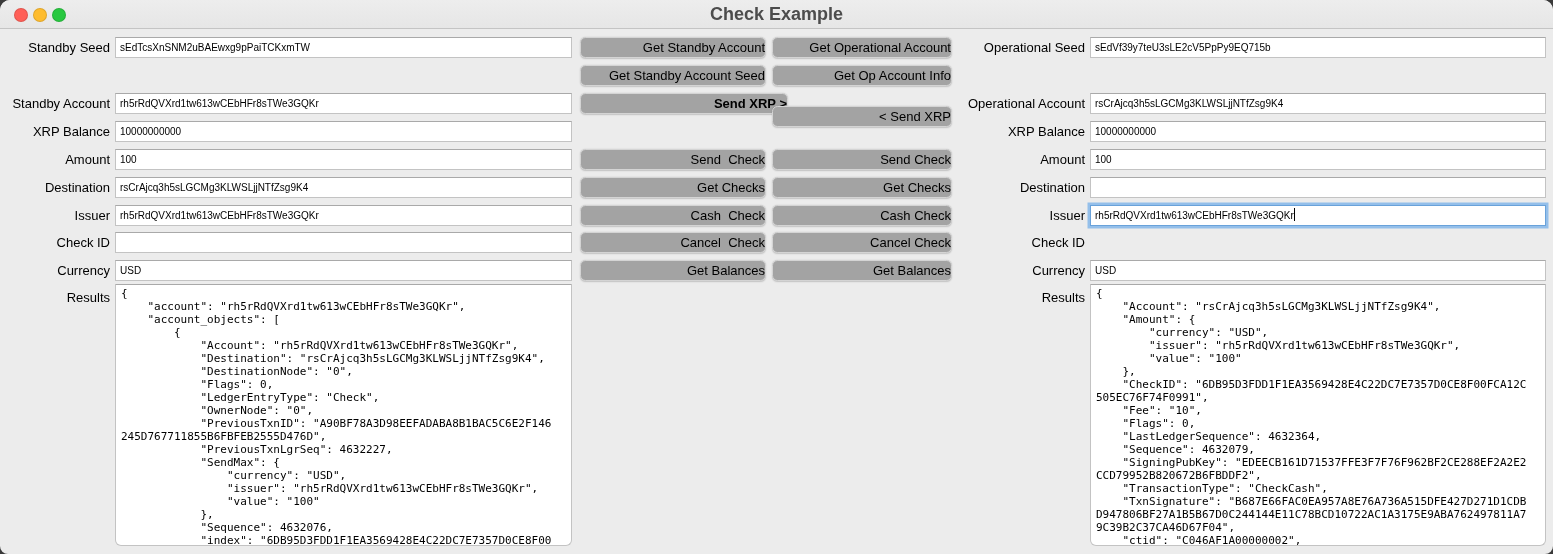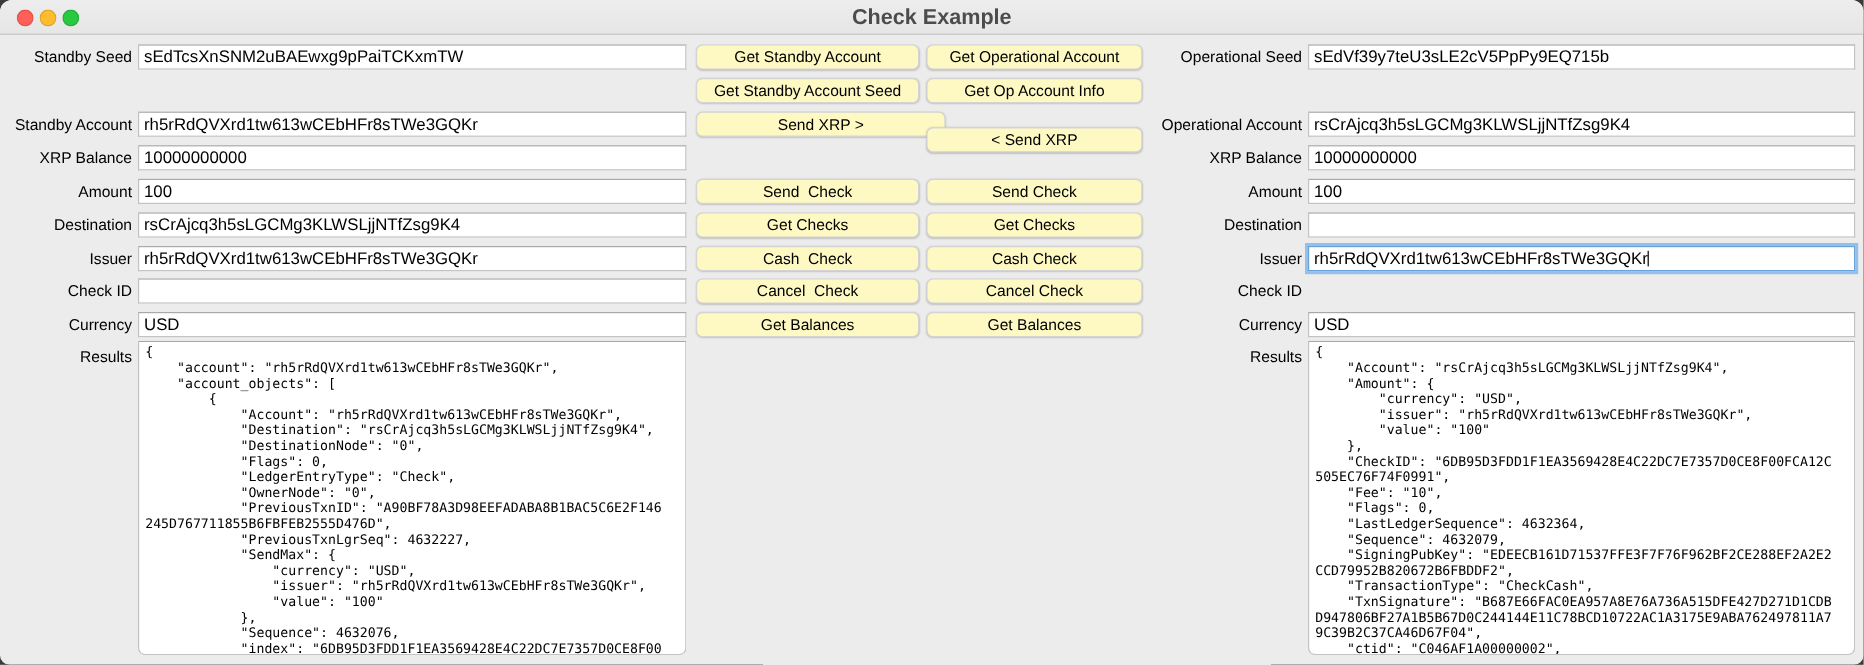--- a/index.html
+++ b/index.html
@@ -32,38 +32,38 @@
     border:0.5px solid rgba(0,0,0,0.12);
   }
   
   .label{
     position:absolute;height:21px;line-height:21px;
     font-size:13px;color:#000;text-align:right;
   }
   .entry{
     position:absolute;height:21px;box-sizing:border-box;
     background:#fff;border:1px solid #c3c3c3;border-top-color:#a9a9a9;
-    font-size:14px;line-height:19px;color:#000;
+    font-size:10px;line-height:19px;color:#000;
     padding:0 4px;white-space:nowrap;overflow:hidden;
   }
   .entry.focused{
     border:1px solid #69A2DA;
     box-shadow:0 0 0 2.5px #94BFEA;
     z-index:3;
   }
   .cursor{
     display:inline-block;width:1px;height:13px;background:#000;
     vertical-align:-2px;
   }
   .btn{
     position:absolute;height:21px;box-sizing:border-box;
-    background:#fef9c3;border:1px solid #d4d4d4;border-radius:5.5px;
+    background:#a3a3a3;border:1px solid #d4d4d4;border-radius:5.5px;
     box-shadow:0 0.5px 1.5px rgba(0,0,0,0.18);
     font-family:inherit;font-size:13px;color:#000;
-    text-align:center;line-height:19px;padding:0;
+    text-align:right;line-height:19px;padding:0;
     white-space:pre;cursor:default;
   }
   .results{
     position:absolute;box-sizing:border-box;
     background:#fff;border:1px solid #c3c3c3;border-top-color:#a9a9a9;
     border-radius:1px 1px 6px 6px;
     overflow:hidden;
   }
   .results pre{
     margin:0;padding:2px 4px 0 5px;
@@ -131,21 +131,21 @@
             "Sequence": 4632076,
             "index": "6DB95D3FDD1F1EA3569428E4C22DC7E7357D0CE8F00</pre>
   </div>
 
   <button class="btn" style="left:580px;width:186px;top:37px;">Get Standby Account</button>
   <button class="btn" style="left:772px;width:180px;top:37px;">Get Operational Account</button>
 
   <button class="btn" style="left:580px;width:186px;top:65px;">Get Standby Account Seed</button>
   <button class="btn" style="left:772px;width:180px;top:65px;">Get Op Account Info</button>
 
-  <button class="btn" style="left:580px;width:208px;top:93px;">Send XRP &gt;</button>
+  <button class="btn" style="left:580px;width:208px;top:93px;font-weight:bold;">Send XRP &gt;</button>
   <button class="btn" style="left:772px;width:180px;top:106px;">&lt; Send XRP</button>
 
   <button class="btn" style="left:580px;width:186px;top:149px;">Send  Check</button>
   <button class="btn" style="left:772px;width:180px;top:149px;">Send Check</button>
 
   <button class="btn" style="left:580px;width:186px;top:177px;">Get Checks</button>
   <button class="btn" style="left:772px;width:180px;top:177px;">Get Checks</button>
 
   <button class="btn" style="left:580px;width:186px;top:205px;">Cash  Check</button>
   <button class="btn" style="left:772px;width:180px;top:205px;">Cash Check</button>

